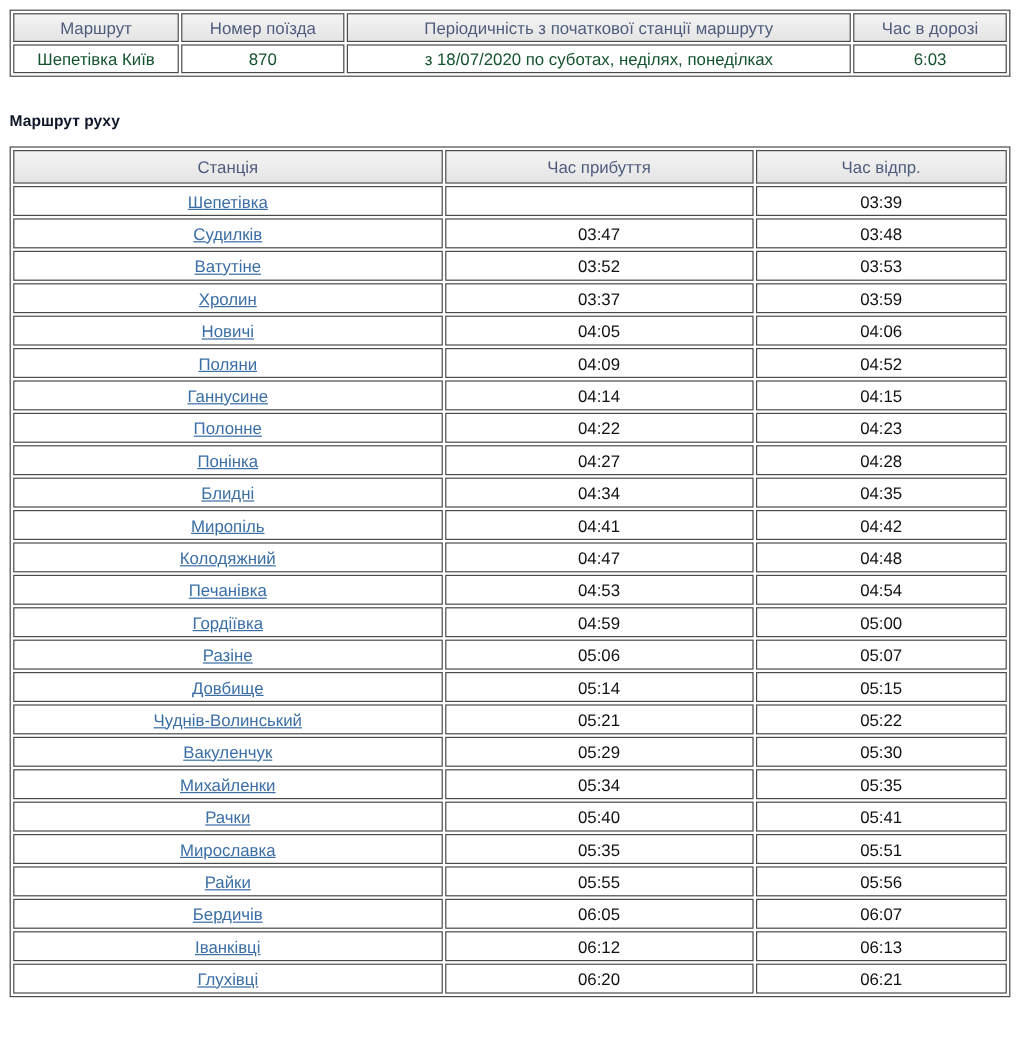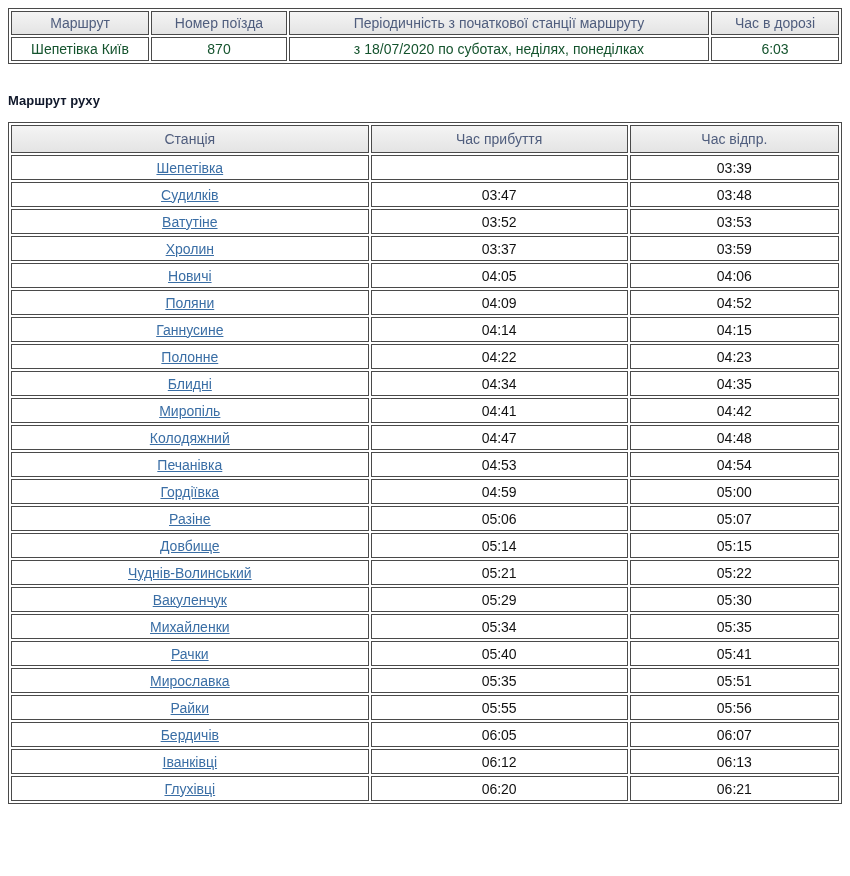--- a/index.html
+++ b/index.html
@@ -145,20 +145,25 @@
           <td><a href="#">Ганнусине</a></td>
           <td>04:14</td>
           <td>04:15</td>
         </tr>
         <tr>
           <td><a href="#">Полонне</a></td>
           <td>04:22</td>
           <td>04:23</td>
         </tr>
         <tr>
+          <td><a href="#">Понінка</a></td>
+          <td>04:27</td>
+          <td>04:28</td>
+        </tr>
+        <tr>
           <td><a href="#">Блидні</a></td>
           <td>04:34</td>
           <td>04:35</td>
         </tr>
         <tr>
           <td><a href="#">Миропіль</a></td>
           <td>04:41</td>
           <td>04:42</td>
         </tr>
         <tr>

